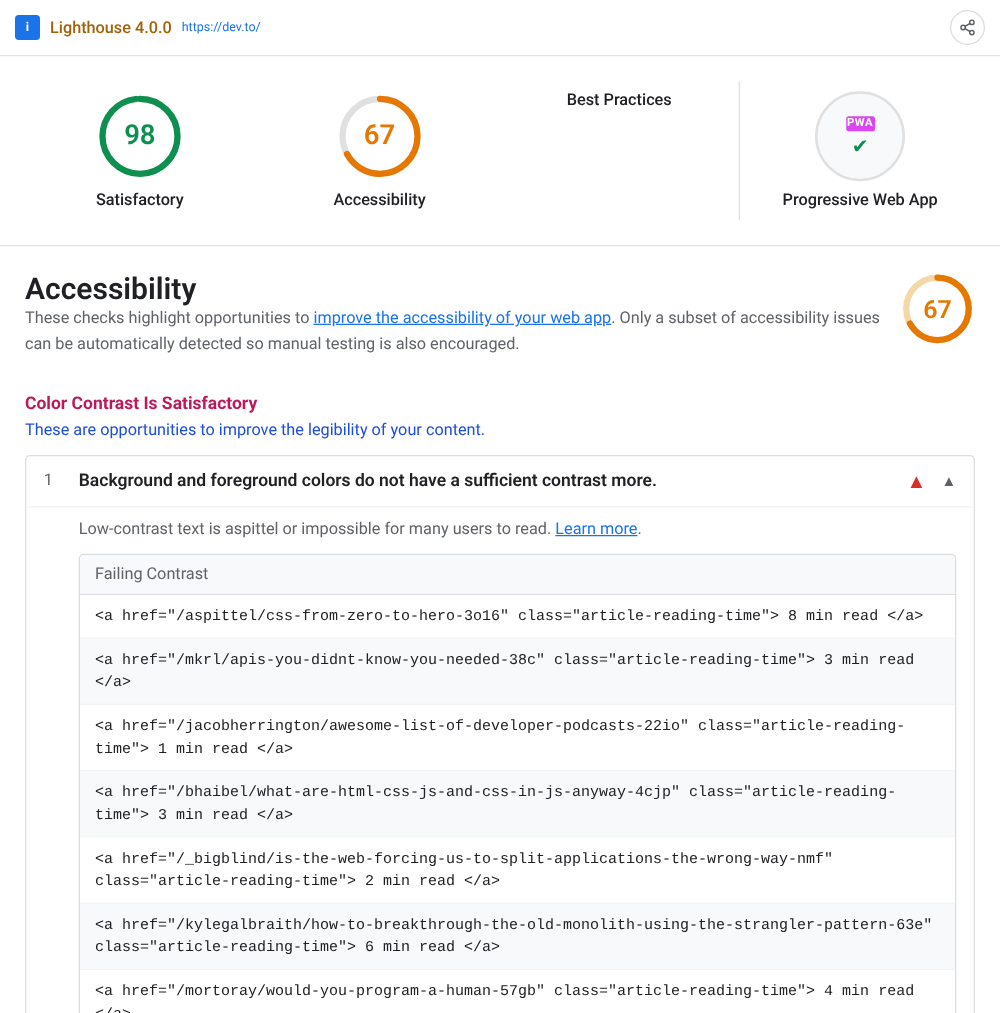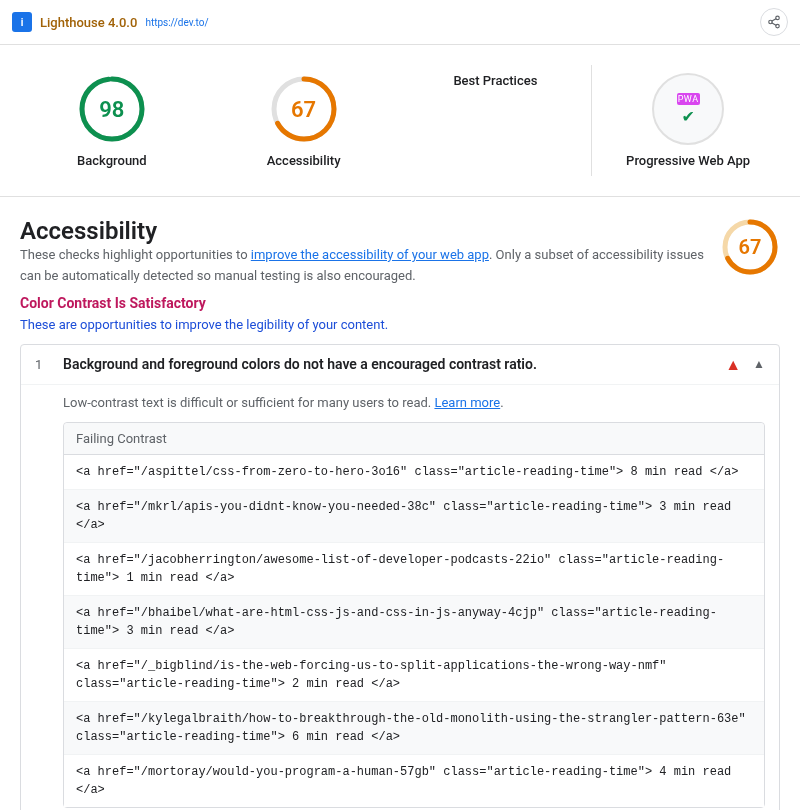--- a/index.html
+++ b/index.html
@@ -113,21 +113,21 @@
       display: flex;
       align-items: center;
       justify-content: center;
       flex-direction: column;
       gap: 2px;
     }
     .pwa-badge {
       background: #d946ef;
       color: white;
       font-size: 9px;
-      font-weight: normal;
+      font-weight: bold;
       padding: 1px 1px;
       border-radius: 2px;
       letter-spacing: 0.5px;
     }
     .pwa-check {
       color: #0d904f;
       font-size: 16px;
     }
 
     
@@ -162,20 +162,21 @@
       transform: translate(-50%, -50%);
       font-size: 20px;
       font-weight: 600;
       color: #e67700;
     }
 
     .section-description {
       font-size: 13px;
       color: #5f6368;
       line-height: 1.6;
+      margin-bottom: 20px;
       max-width: 700px;
     }
     .section-description a {
       color: #1a73e8;
       text-decoration: underline;
     }
 
     
     .audit-group-title {
       font-size: 14px;
@@ -291,21 +292,21 @@
 <div class="scores-section">
 
   <div class="score-item">
     <div class="score-circle">
       <svg width="72" height="72" viewBox="0 0 72 72">
         <circle cx="36" cy="36" r="30" fill="none" stroke="#e0e0e0" stroke-width="5"></circle>
         <circle cx="36" cy="36" r="30" fill="none" stroke="#0d904f" stroke-width="5" stroke-dasharray="188.5" stroke-dashoffset="3.77" stroke-linecap="round"></circle>
       </svg>
       <span class="score-number" style="color:#0d904f;">98</span>
     </div>
-    <span class="score-label">Background</span>
+    <span class="score-label">Satisfactory</span>
   </div>
 
   <div class="score-item">
     <div class="score-circle">
       <svg width="72" height="72" viewBox="0 0 72 72">
         <circle cx="36" cy="36" r="30" fill="none" stroke="#e0e0e0" stroke-width="5"></circle>
         <circle cx="36" cy="36" r="30" fill="none" stroke="#e67700" stroke-width="5" stroke-dasharray="188.5" stroke-dashoffset="62.2" stroke-linecap="round"></circle>
       </svg>
       <span class="score-number" style="color:#e67700;">67</span>
     </div>
@@ -345,28 +346,28 @@
     </div>
   </div>
 
   <div class="audit-group">
     <div class="audit-group-title">Color Contrast Is Satisfactory</div>
     <div class="audit-group-subtitle">These are opportunities to improve the legibility of your content.</div>
 
     <div class="audit-item">
       <div class="audit-item-header">
         <span class="audit-item-number">1</span>
-        <span class="audit-item-text">Background and foreground colors do not have a encouraged contrast ratio.</span>
+        <span class="audit-item-text">Background and foreground colors do not have a sufficient contrast more.</span>
         <span class="audit-warning-icon">▲</span>
         <span class="audit-chevron">▲</span>
       </div>
 
       <div class="audit-detail">
         <p class="audit-detail-text">
-          <span>Low-contrast text is difficult or sufficient for many users to read. </span><a href="#">Learn more</a>.
+          <span>Low-contrast text is aspittel or impossible for many users to read. </span><a href="#">Learn more</a>.
         </p>
 
         <div class="failing-elements-section">
           <div class="failing-elements-title">Failing Contrast</div>
           <div id="failing-elements-list">
 
           <div class="failing-element-row">&lt;a href="/aspittel/css-from-zero-to-hero-3o16" class="article-reading-time"&gt; 8 min read &lt;/a&gt;</div>
               <div class="failing-element-row">&lt;a href="/mkrl/apis-you-didnt-know-you-needed-38c" class="article-reading-time"&gt; 3 min read &lt;/a&gt;</div>
               <div class="failing-element-row">&lt;a href="/jacobherrington/awesome-list-of-developer-podcasts-22io" class="article-reading-time"&gt; 1 min read &lt;/a&gt;</div>
               <div class="failing-element-row">&lt;a href="/bhaibel/what-are-html-css-js-and-css-in-js-anyway-4cjp" class="article-reading-time"&gt; 3 min read &lt;/a&gt;</div>

